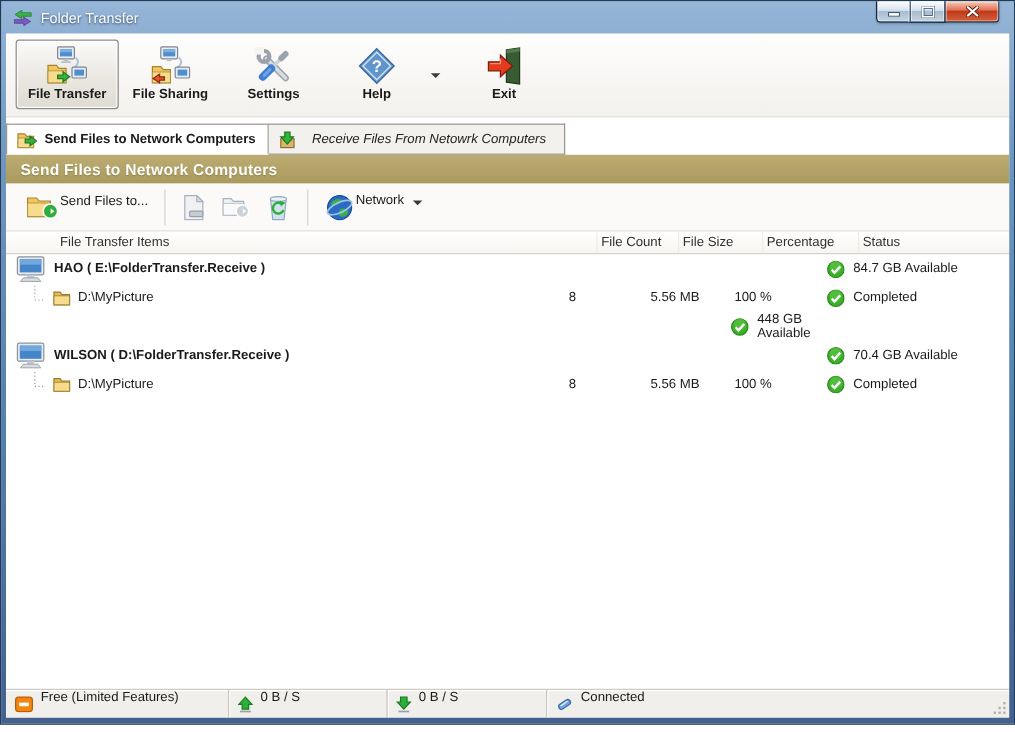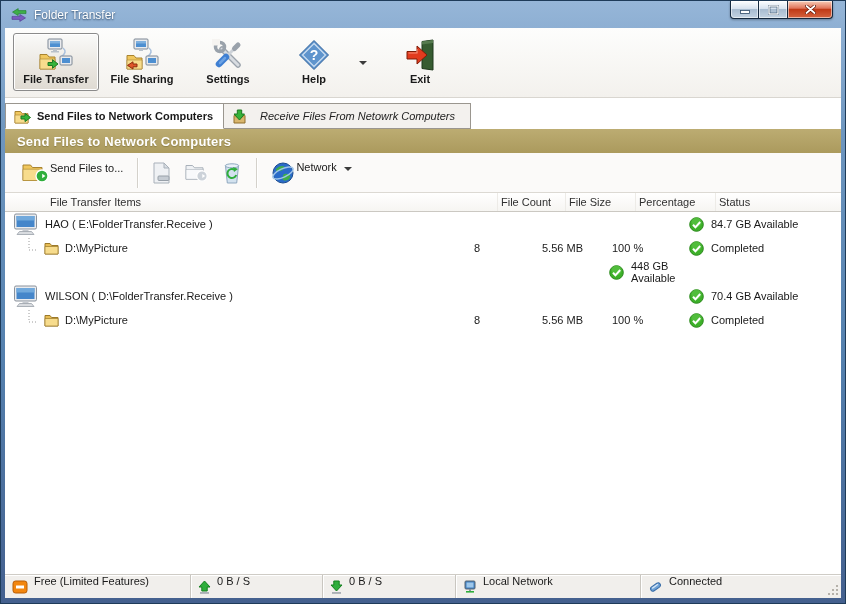--- a/index.html
+++ b/index.html
@@ -40,21 +40,21 @@
 .vsep { width:1px; height:30px; background:#d4d1cb; box-shadow:1px 0 0 #fff; margin:0 7px; }
 
 .thead { height:19px; flex:0 0 auto; display:grid; grid-template-columns:461px 68px 70px 80px 1fr; align-items:center;
   background:linear-gradient(180deg,#ffffff,#f6f5f2); border-bottom:1px solid #cbc8c2; color:#303030;padding-left:32px; }
 .hc { height:100%; display:flex; align-items:center; padding-left:3px; border-right:1px solid #edebe7; }
 .hc.first { padding-left:13px; }
 .hc.last { border-right:none; }
 .tbody { flex:1 1 auto; background:#fff; overflow:hidden; }
 .trow { height:24px; display:grid; grid-template-columns:461px 68px 70px 80px 1fr; align-items:center; }
 .namecell { display:flex; align-items:center; gap:6px; padding-left:8px; overflow:hidden; white-space:nowrap; }
-.trow.computer .namecell { font-weight:normal; }
+.trow.computer .namecell { font-weight:bold; }
 .trow.folder .namecell { padding-left:21px; }
 .valcell { padding-left:8px; }
 .statuscell { display:flex; align-items:center; gap:7px; padding-left:5px; }
 
 .statusbar { height:24px; flex:0 0 auto; background:#f1efec; border-top:1px solid #cfccc6; box-shadow:inset 0 1px 0 #fff;
   display:flex; align-items:stretch; }
 .scell { display:flex; gap:6px; padding-left:7px; border-right:1px solid #c9c6c0; box-shadow:1px 0 0 #fff; }
 .scell.c1 { width:186px; } .scell.c2 { width:132px; } .scell.c3 { width:133px; } .scell.c4 { width:185px; }
 .scell.c5 { flex:1; border-right:none; box-shadow:none; justify-content:flex-start; position:relative; }
 .grip { position:absolute; right:2px; bottom:2px; }
@@ -422,31 +422,20 @@
       </div>
       <div class="scell c3">
         <span class="icon">
           <svg width="13" height="14" viewBox="0 0 13 14">
               <path d="M3.8 1 h5.4 v4 H12 L6.5 11 1 5 h2.8 z" fill="#2fae3c" stroke="#15801f"></path>
               <rect x="2" y="12.2" width="9" height="1.5" fill="#9aa1a9"></rect>
             </svg>
         </span>
         <span>0 B / S</span>
       </div>
-      <div class="scell c4">
-        <span class="icon">
-          <svg width="14" height="14" viewBox="0 0 14 14">
-            <rect x="2" y="1" width="10" height="8" rx="1" fill="#3c7fc4" stroke="#5b6770"></rect>
-            <rect x="3.5" y="2.5" width="7" height="5" fill="#9ec7ea"></rect>
-            <rect x="6" y="9" width="2" height="2" fill="#8a929c"></rect>
-            <rect x="3" y="11" width="8" height="1.6" fill="#2fae3c"></rect>
-          </svg>
-        </span>
-        <span>Local Network</span>
-      </div>
       <div class="scell c5">
         <span class="icon">
           <svg width="15" height="14" viewBox="0 0 15 14">
             <g transform="rotate(-35 7.5 7)">
               <rect x="2" y="4.7" width="11" height="4.6" rx="2.3" fill="#6fa3d8" stroke="#3a6ea8"></rect>
               <line x1="4" y1="6.2" x2="11" y2="6.2" stroke="#d6e6f5" stroke-width="1.3"></line>
             </g>
           </svg>
         </span>
         <span>Connected</span>

